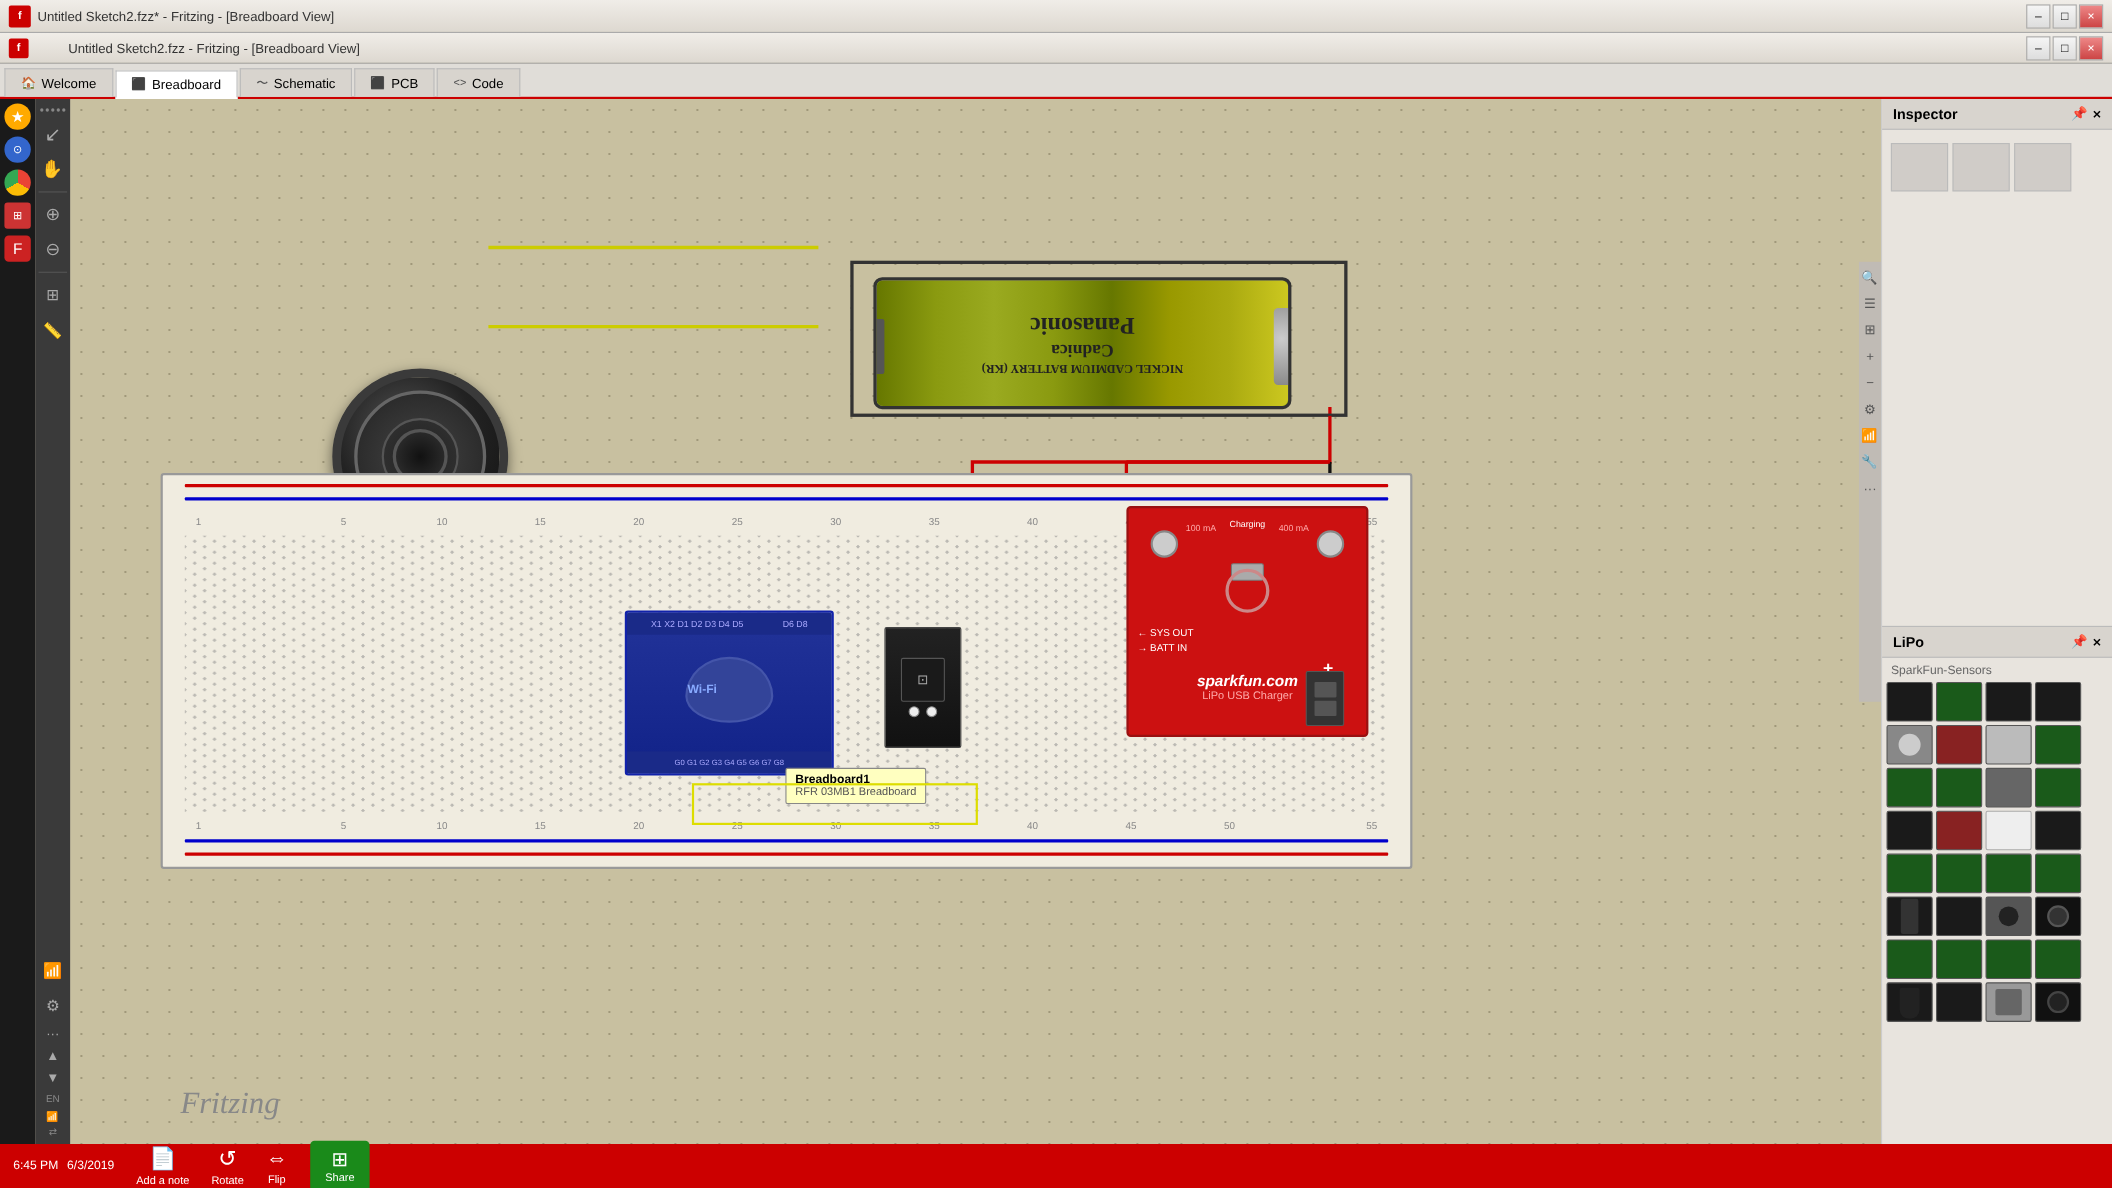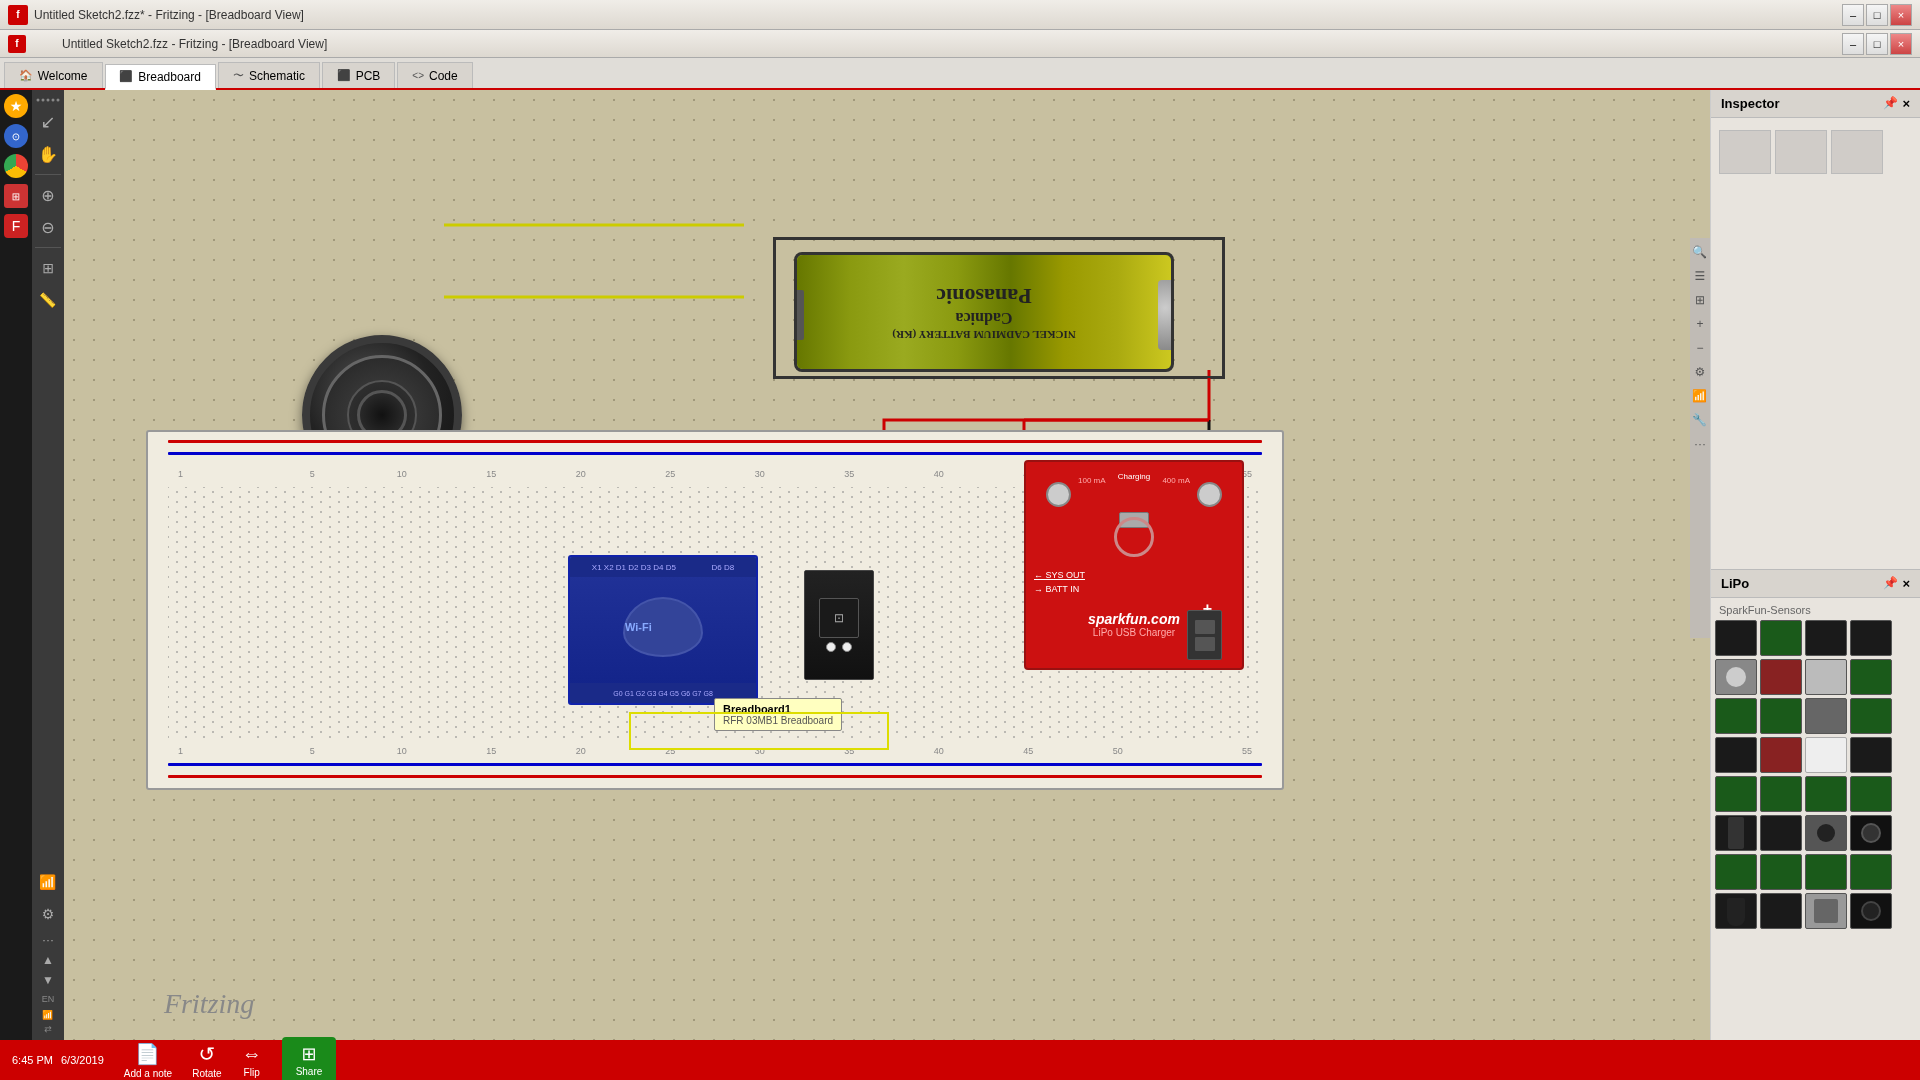--- a/index.html
+++ b/index.html
@@ -623,21 +623,21 @@
           <div style="position:absolute; top:20px; right:20px; width:25px; height:25px; border-radius:50%; background:#cccccc; border:2px solid #888;"></div>
 
           <div style="position:absolute; top:50px; left:50%; transform:translateX(-50%); width:30px; height:16px; background:#aaa; border:1px solid #777; border-radius:2px;"></div>
 
           <div style="position:absolute; top:14px; left:52px; font-size:8px; color:#ffaaaa;">100 mA</div>
           <div style="position:absolute; top:14px; right:52px; font-size:8px; color:#ffaaaa;">400 mA</div>
           <div style="position:absolute; top:10px; left:50%; transform:translateX(-50%); font-size:8px; color:white;">Charging</div>
 
           <div style="position:absolute; top:55px; left:50%; transform:translateX(-50%); width:40px; height:40px; border-radius:50%; border:3px solid #cc8888; background:transparent;"></div>
 
-          <div style="position:absolute; top:108px; left:8px; font-size:9px; color:white;text-decoration:underline;">← SYS OUT</div>
+          <div style="position:absolute; top:108px; left:8px; font-size:9px; color:white;">← SYS OUT</div>
           <div style="position:absolute; top:122px; left:8px; font-size:9px; color:white;">→ BATT IN</div>
 
           <div style="position:absolute; top:138px; right:30px; font-size:16px; color:white; font-weight:bold;">+</div>
 
           <div style="position:absolute; bottom:30px; left:0; right:0; text-align:center;">
             <div style="font-size:14px; font-style:italic; color:white; font-weight:bold;">sparkfun.com</div>
             <div style="font-size:10px; color:#ffaaaa;">LiPo USB Charger</div>
           </div>
 
           <div style="position:absolute; bottom:8px; right:20px; width:35px; height:50px; background:#333; border:1px solid #555; border-radius:2px; display:flex; flex-direction:column; align-items:center; justify-content:center; gap:3px;">

